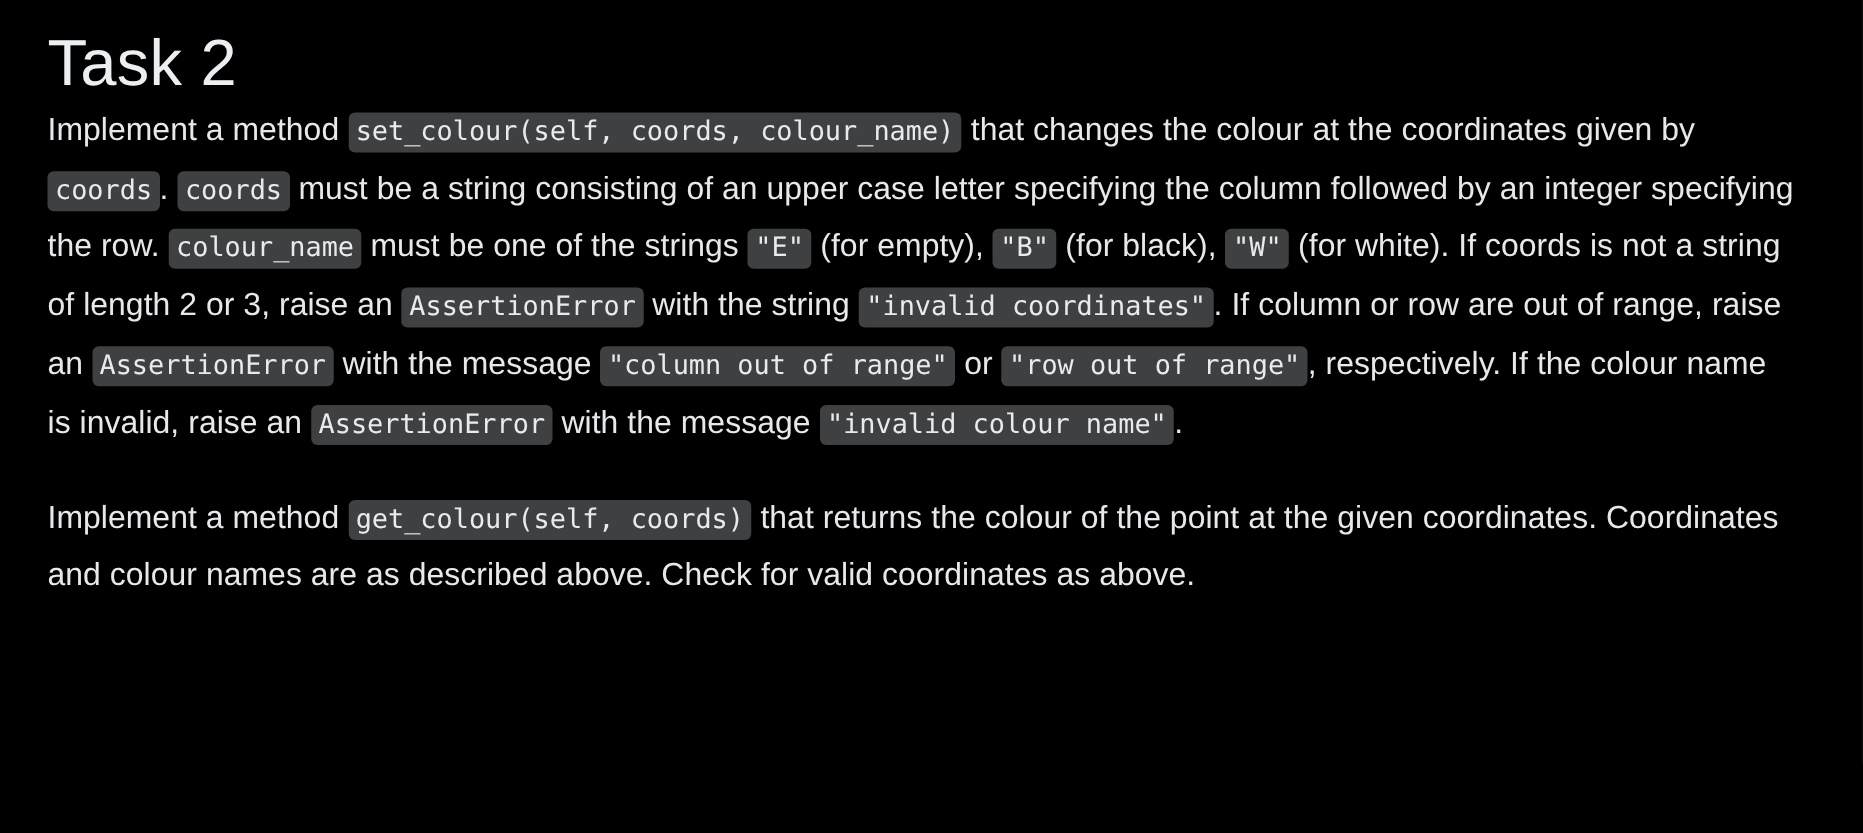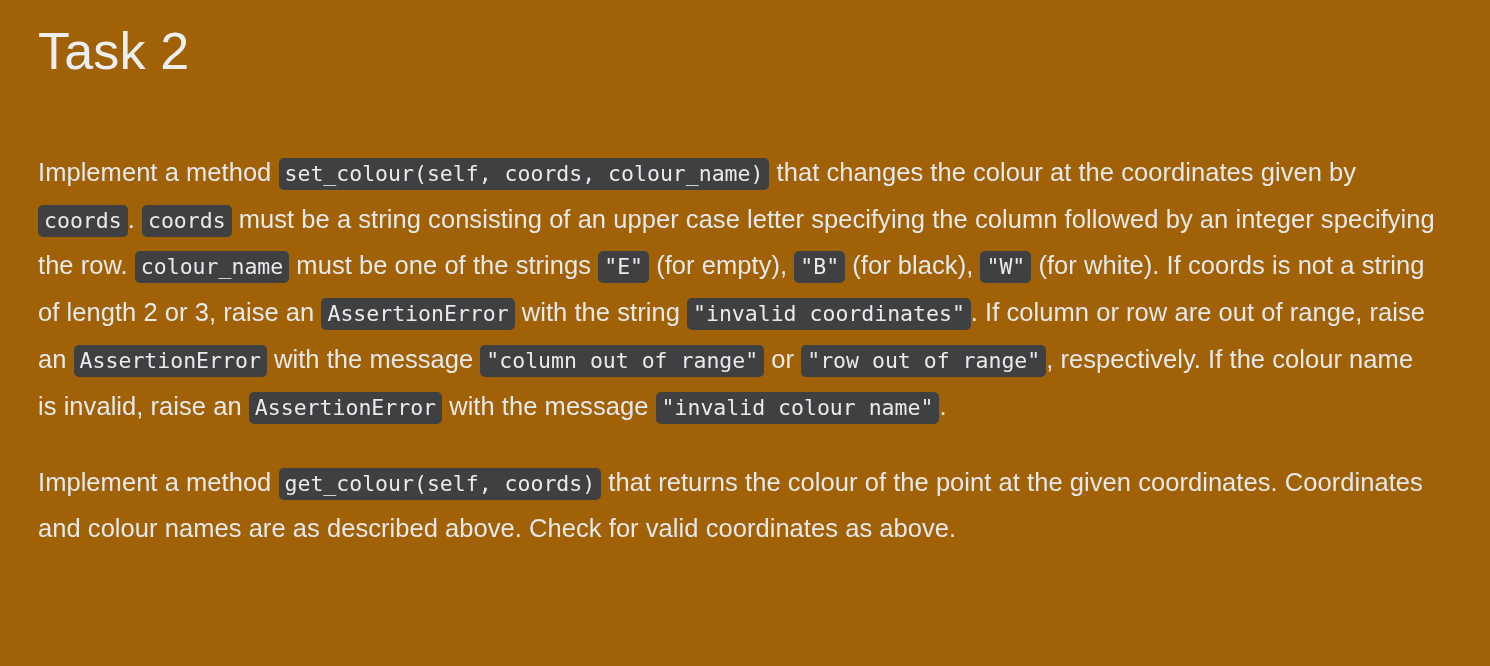--- a/index.html
+++ b/index.html
@@ -12,40 +12,40 @@
     background: #2b2b2b;
     font-family: "Liberation Sans", sans-serif;
     color: #e8e8e8;
     overflow: hidden;
   }
   .page {
     box-sizing: border-box;
     width: 1490px;
     height: 666px;
     padding: 14px 50px 0 38px;
-    background: #a16207;
+    background: #000000;
   }
   .page-title {
     font-size: 52px;
     font-weight: 400;
     line-height: 1.15;
     letter-spacing: 0.2px;
     color: #eceff1;
     margin: 0 0 0 0;
     padding: 8px 0 0 0;
   }
   .body-text {
     font-size: 25.5px;
     line-height: 44.8px;
     color: #e6e8ea;
     margin: 0;
     letter-spacing: 0.05px;
     max-width: 1400px;
   }
-  .para-1 { margin-top: 68px; }
+  .para-1 { }
   .para-2 { margin-top: 29px; }
   code, .code {
     font-family: "DejaVu Sans Mono", "Liberation Mono", monospace;
     font-size: 21.5px;
     background: #3f4042;
     color: #e9eaec;
     border-radius: 5px;
     padding: 3px 6px 4px 6px;
     box-decoration-break: clone;
     -webkit-box-decoration-break: clone;

